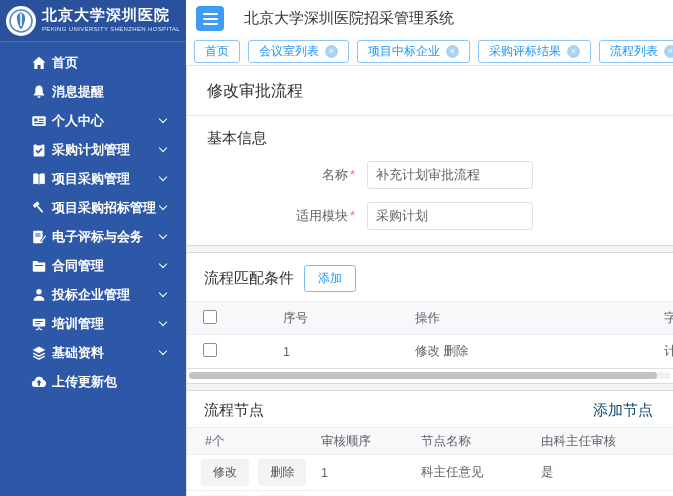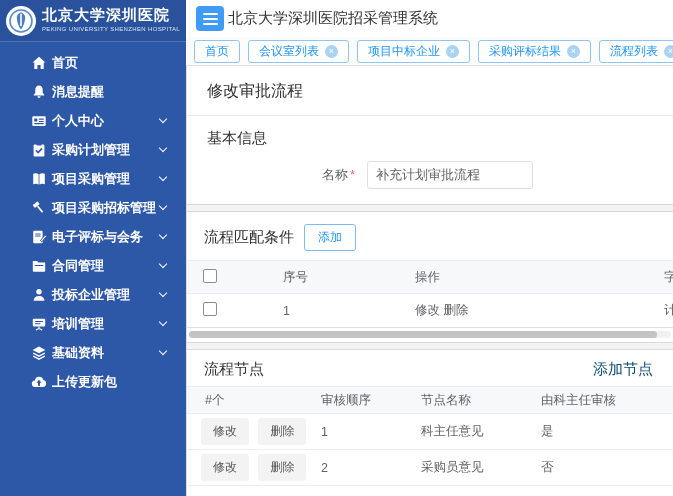--- a/index.html
+++ b/index.html
@@ -23,21 +23,21 @@
   .chev { width:6px; height:6px; border-right:1.7px solid #fff; border-bottom:1.7px solid #fff;
           transform:rotate(45deg); margin-left:auto; margin-right:20px; margin-top:-3px; }
 
   
   .main { flex:1; display:flex; flex-direction:column; overflow:hidden; }
   .topbar { height:37px; background:#fff; display:flex; align-items:center; flex:none; }
   .hamburger { width:28px; height:25px; background:#3f9cf6; border-radius:4px; margin-left:10px;
                display:flex; flex-direction:column; justify-content:center; align-items:center;
                gap:3px; cursor:pointer; border:none; }
   .hamburger span { display:block; width:15px; height:2px; background:#fff; border-radius:1px; }
-  .topbar-title { margin-left:4px; font-size:15px; color:#333; }
+  .topbar-title { margin-left:20px; font-size:15px; color:#333; }
 
   .tabbar { height:29px; background:#fcfcfc; border-bottom:1px solid #e0e0e0; display:flex;
             align-items:center; gap:8px; padding-left:8px; flex:none; }
   .tab { display:inline-flex; align-items:center; height:23px; padding:0 10px; font-size:12px;
          color:#2196f3; background:#fff; border:1px solid #8ec5f5; border-radius:3px;
          cursor:pointer; white-space:nowrap; }
   .tab .tclose { width:13px; height:13px; border-radius:50%; background:#a9d2f5; color:#fff;
                  font-size:9px; line-height:13px; text-align:center; margin-left:6px; }
   .tab .tclose::before { content:"×"; }
 
@@ -296,20 +296,24 @@
       <div class="page-title-row">
         <div class="page-title">修改审批流程</div>
       </div>
 
       <section class="basic">
         <div class="sec-head">基本信息</div>
         <div class="form-row">
           <span class="form-label"><span>名称</span><span class="star">*</span></span>
           <input class="form-input" type="text" value="补充计划审批流程" style="">
         </div>
+        <div class="form-row">
+          <span class="form-label"><span>适用模块</span><span class="star">*</span></span>
+          <input class="form-input" type="text" value="采购计划" style="">
+        </div>
       </section>
 
       <div class="section-gap"></div>
 
       <section>
         <div class="sec-row">
           <span class="sec-head">流程匹配条件</span>
           <button class="add-btn">添加</button>
         </div>
         <table class="t1">

